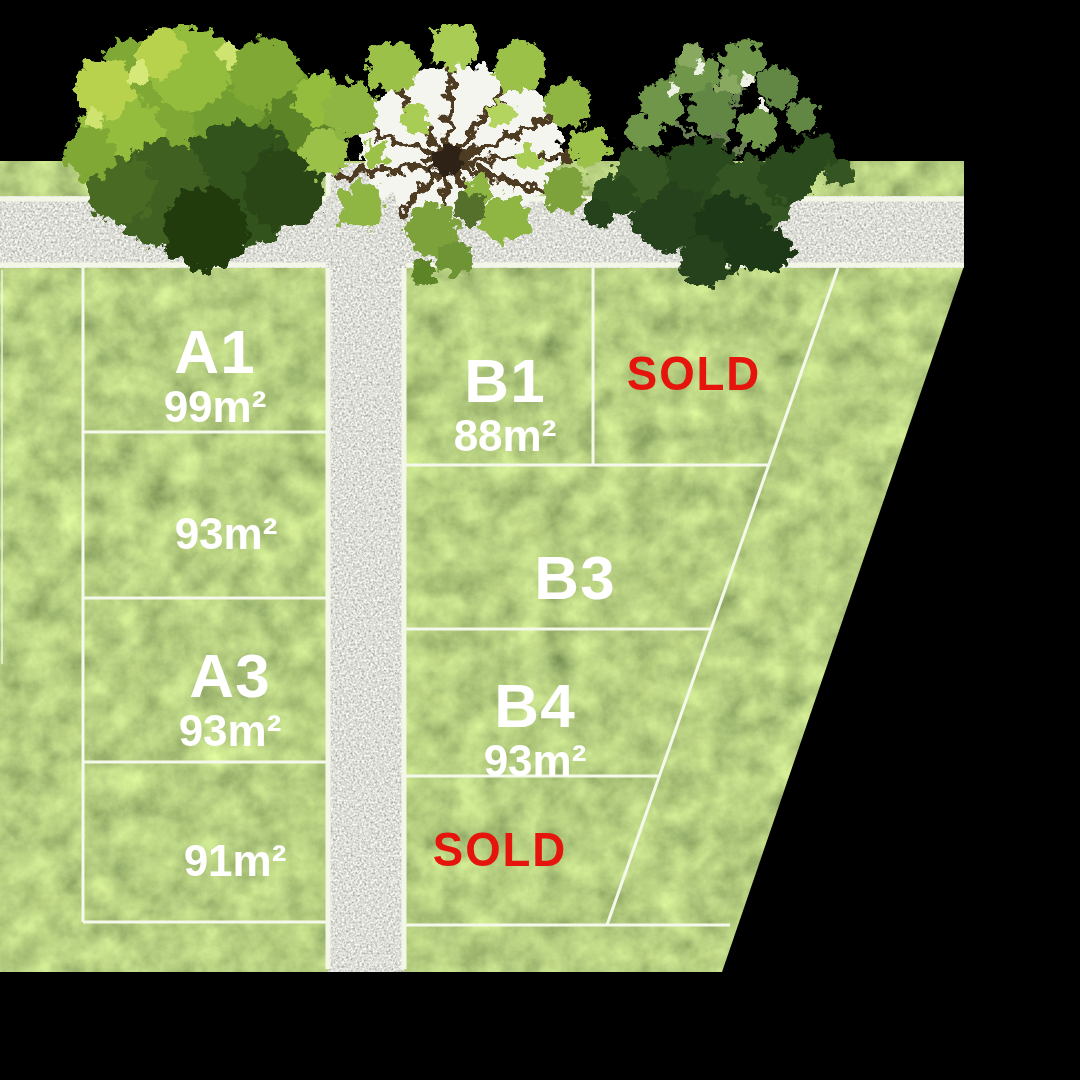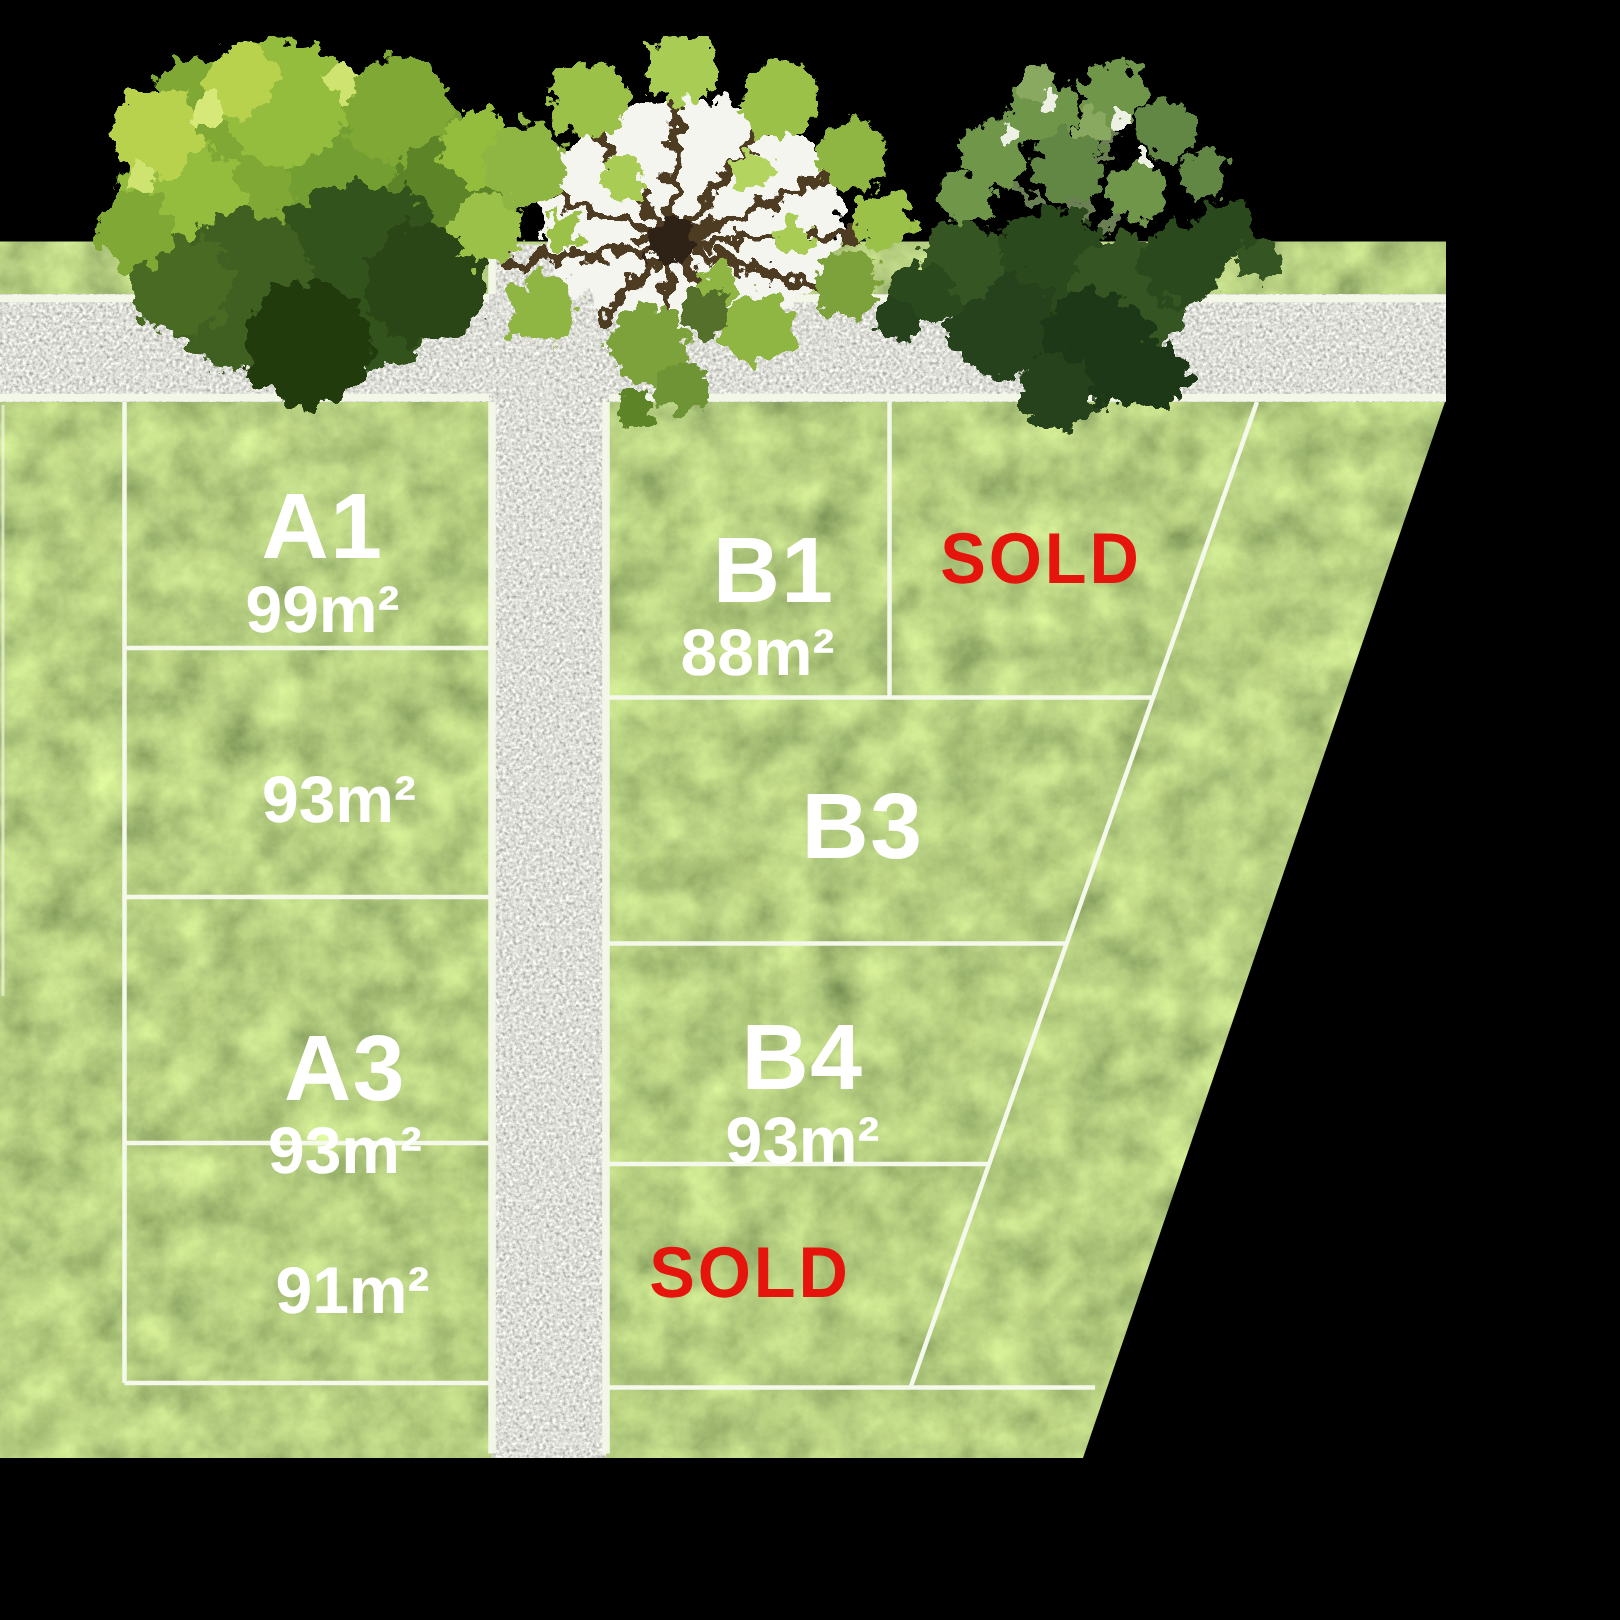--- a/index.html
+++ b/index.html
@@ -207,33 +207,33 @@
     </g>
   </svg>
 
   <div class="lot-label" style="left:215px; top:351px;">
     <div class="lot-code">A1</div>
     <div class="lot-area">99m²</div>
   </div>
   <div class="lot-label" style="left:226px; top:509px;">
     <div class="lot-area">93m²</div>
   </div>
-  <div class="lot-label" style="left:230px; top:712px;">
+  <div class="lot-label" style="left:230px; top:675px;">
     <div class="lot-code">A3</div>
     <div class="lot-area">93m²</div>
   </div>
   <div class="lot-label" style="left:235px; top:836px;">
     <div class="lot-area">91m²</div>
   </div>
 
-  <div class="lot-label" style="left:505px; top:380px;text-align:right;">
+  <div class="lot-label" style="left:505px; top:380px;">
     <div class="lot-code">B1</div>
     <div class="lot-area">88m²</div>
   </div>
-  <div class="lot-label" style="left:575px; top:528px;">
+  <div class="lot-label" style="left:575px; top:554px;">
     <div class="lot-code">B3</div>
   </div>
   <div class="lot-label" style="left:535px; top:705px;">
     <div class="lot-code">B4</div>
     <div class="lot-area">93m²</div>
   </div>
 
   <div class="sold-label" style="left:694px; top:349px;">SOLD</div>
   <div class="sold-label" style="left:500px; top:825px;">SOLD</div>
 

